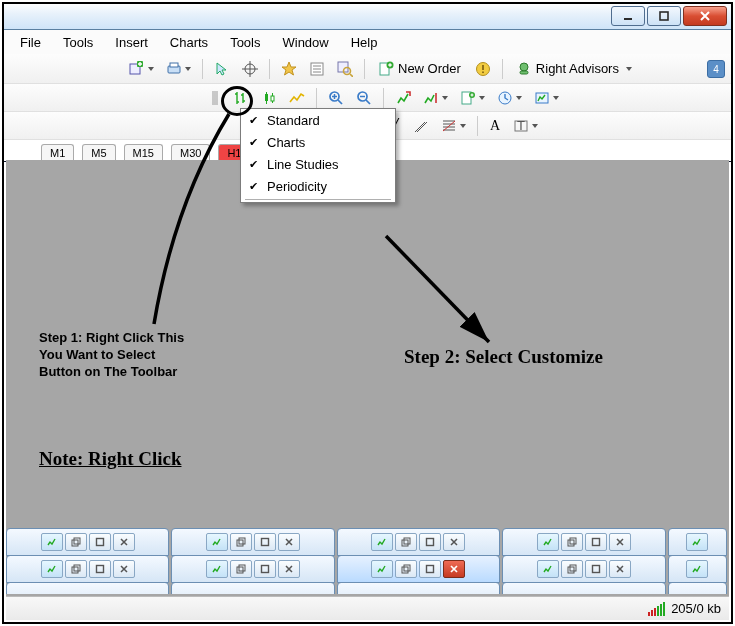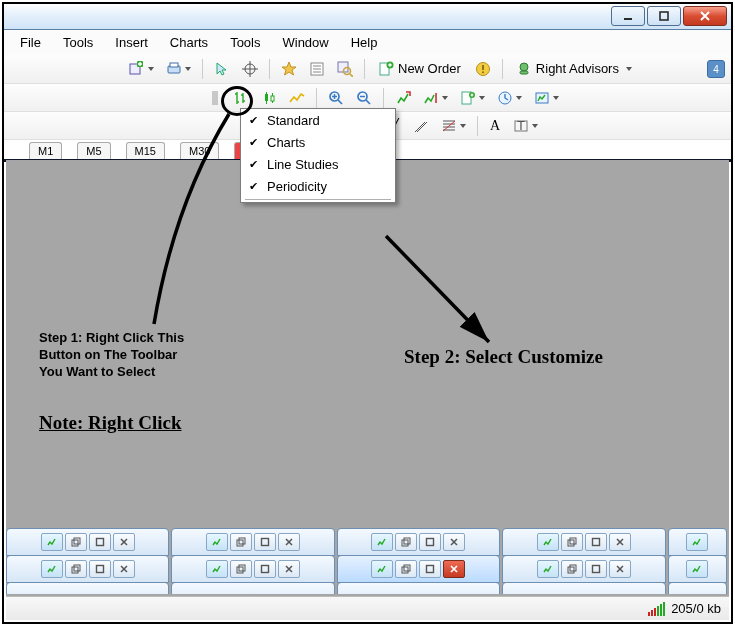--- a/index.html
+++ b/index.html
@@ -19,37 +19,37 @@
   .tool-row.r1 { padding-left:120px; height:30px;}
   .tool-row.r2 { padding-left:200px; height:28px;}
   .tool-row.r3 { padding-left:260px; height:28px;}
   .sep { width:1px; height:20px; background:#ccc; margin:0 4px;}
   .tbtn { height:22px; min-width:22px; border:1px solid transparent; border-radius:3px; display:flex; align-items:center; justify-content:center; padding:0 4px; cursor:default;}
   .tbtn.labeled { gap:4px; padding:0 6px;}
   .drop-tri { width:0;height:0;border-left:3px solid transparent;border-right:3px solid transparent;border-top:4px solid #555; margin-left:3px;}
   .ico { width:16px; height:16px; display:inline-block;}
   .badge4 { position:absolute; right:6px; top:56px; width:18px; height:18px; background:#5b8fc7; color:#fff; border:1px solid #3b6da3; border-radius:3px; font-size:10px; display:flex; align-items:center; justify-content:center;}
   
-  .tf-row { height:22px; display:flex; align-items:flex-end; padding-left:25px; gap:15px; border-bottom:3px solid #0f172a;}
+  .tf-row { height:22px; display:flex; align-items:flex-end; padding-left:37px; gap:8px; border-bottom:1px solid #0f172a;}
   .tf-tab { padding:2px 8px; border:1px solid #aaa; border-bottom:none; border-radius:3px 3px 0 0; font-size:11px; background:#f6f6f6;}
   .tf-tab.active { background:#ef4444;}
   
   .workspace { position:absolute; top:156px; left:2px; right:2px; bottom:26px; background:#a6a6a6;}
   
   .ctx { position:absolute; left:236px; top:104px; width:156px; background:#fff; border:1px solid #7c7c7c; box-shadow:3px 3px 4px rgba(0,0,0,.3);}
   .ctx-item { height:22px; display:flex; align-items:center; padding-left:26px; position:relative; font-size:12px;}
   .ctx-item .chk { position:absolute; left:8px; top:5px; font-size:11px; color:#000;}
   .ctx-sep { height:1px; background:#b0b0b0; margin:2px 4px;}
   .ctx-item.custom { border:3px solid #000; margin:0 -1px -1px -1px; height:26px;}
   
   .circle-mark { position:absolute; left:217px; top:82px; width:32px; height:30px; border:3px solid #000; border-radius:50%;}
   .anno { position:absolute; font-family:"Times New Roman", serif; font-size:19px; font-weight:bold; color:#000;}
   .anno.step1 { left:35px; top:326px; line-height:1.3;}
   .anno.step2 { left:400px; top:342px;}
-  .anno.note  { left:35px; top:408px; text-decoration:underline;}
+  .anno.note  { left:35px; top:444px; text-decoration:underline;}
   
   .arrow-svg { position:absolute; overflow:visible; pointer-events:none;}
   
   .mdi-area { position:absolute; left:2px; right:2px; bottom:28px; }
   .mdi-row { display:flex; height:28px; margin-top:-1px;}
   .mdi-win { height:28px; width:165px; border:1px solid #6c8fb3; border-radius:4px 4px 0 0; margin-right:2px; background:linear-gradient(#f4f9ff,#d6e6f6); display:flex; align-items:center; justify-content:center; gap:2px; overflow:hidden;}
   .mdi-win.active { background:linear-gradient(#e6f1ff,#badbff);}
   .mdi-win.partial { width:60px;}
   .cbtn { width:22px; height:18px; border:1px solid #89a7c4; border-radius:2px; background:linear-gradient(#fafdff,#dbe8f5); display:flex; align-items:center; justify-content:center;}
   .cbtn.chart { background:linear-gradient(#e6f7ff,#c4e2f7);}
@@ -346,22 +346,22 @@
         <marker id="ah" markerWidth="10" markerHeight="10" refX="9" refY="3" orient="auto">
           <path d="M0,0 L0,6 L9,3 z" fill="#000"></path>
         </marker>
       </defs>
     <path d="M225 110 Q170 200 150 320" stroke="#000" stroke-width="3.5" fill="none"></path>
     <path d="M382 232 L485 338" stroke="#000" stroke-width="3.5" fill="none" marker-end="url(#ah)"></path>
   </svg>
 
   <div class="anno step1">
     <div>Step 1: Right Click This</div>
+    <div>You Want to Select</div>
     <div>Button on The Toolbar</div>
-    <div>You Want to Select</div>
   </div>
   <div class="anno step2">Step 2: Select Customize</div>
   <div class="anno note">Note: Right Click</div>
 
   <div class="mdi-area">
     <div class="mdi-row">
       <div class="mdi-win">
         <span class="cbtn chart">
             <svg viewBox="0 0 10 10">
               <path d="M1 8 L3 5 L5 7 L8 2" stroke="#2a2" fill="none" stroke-width="1.4"></path>

